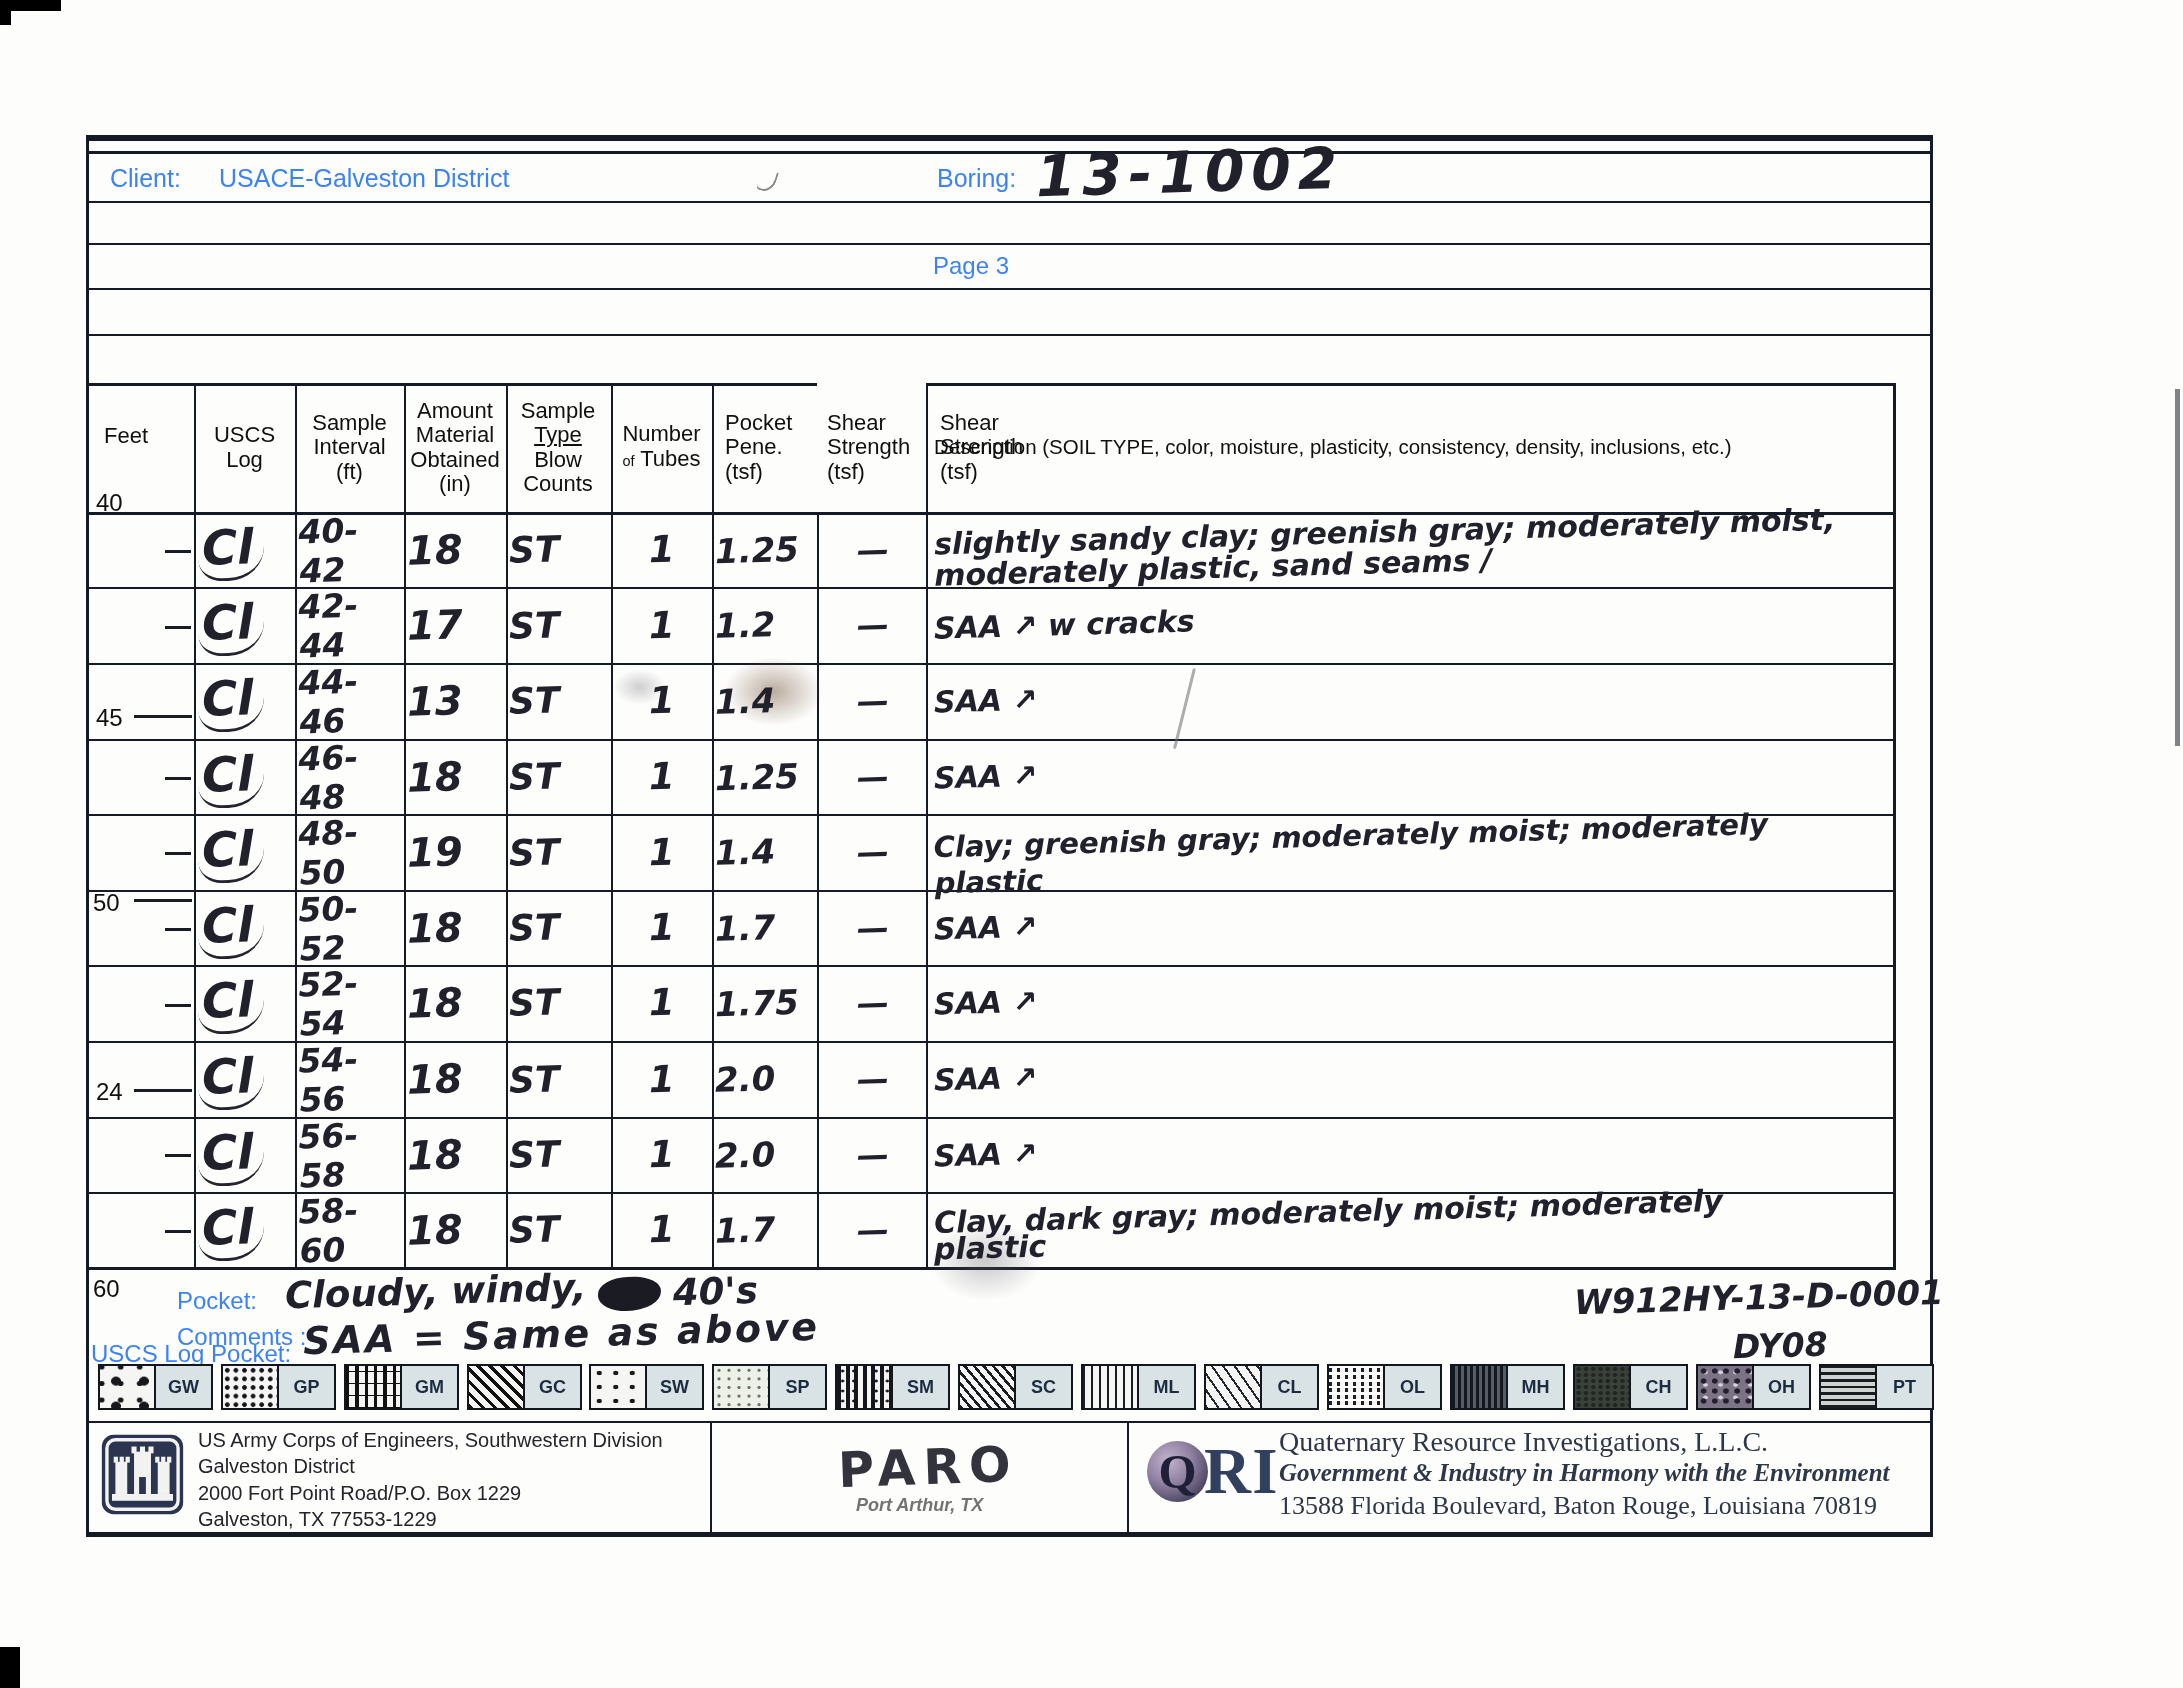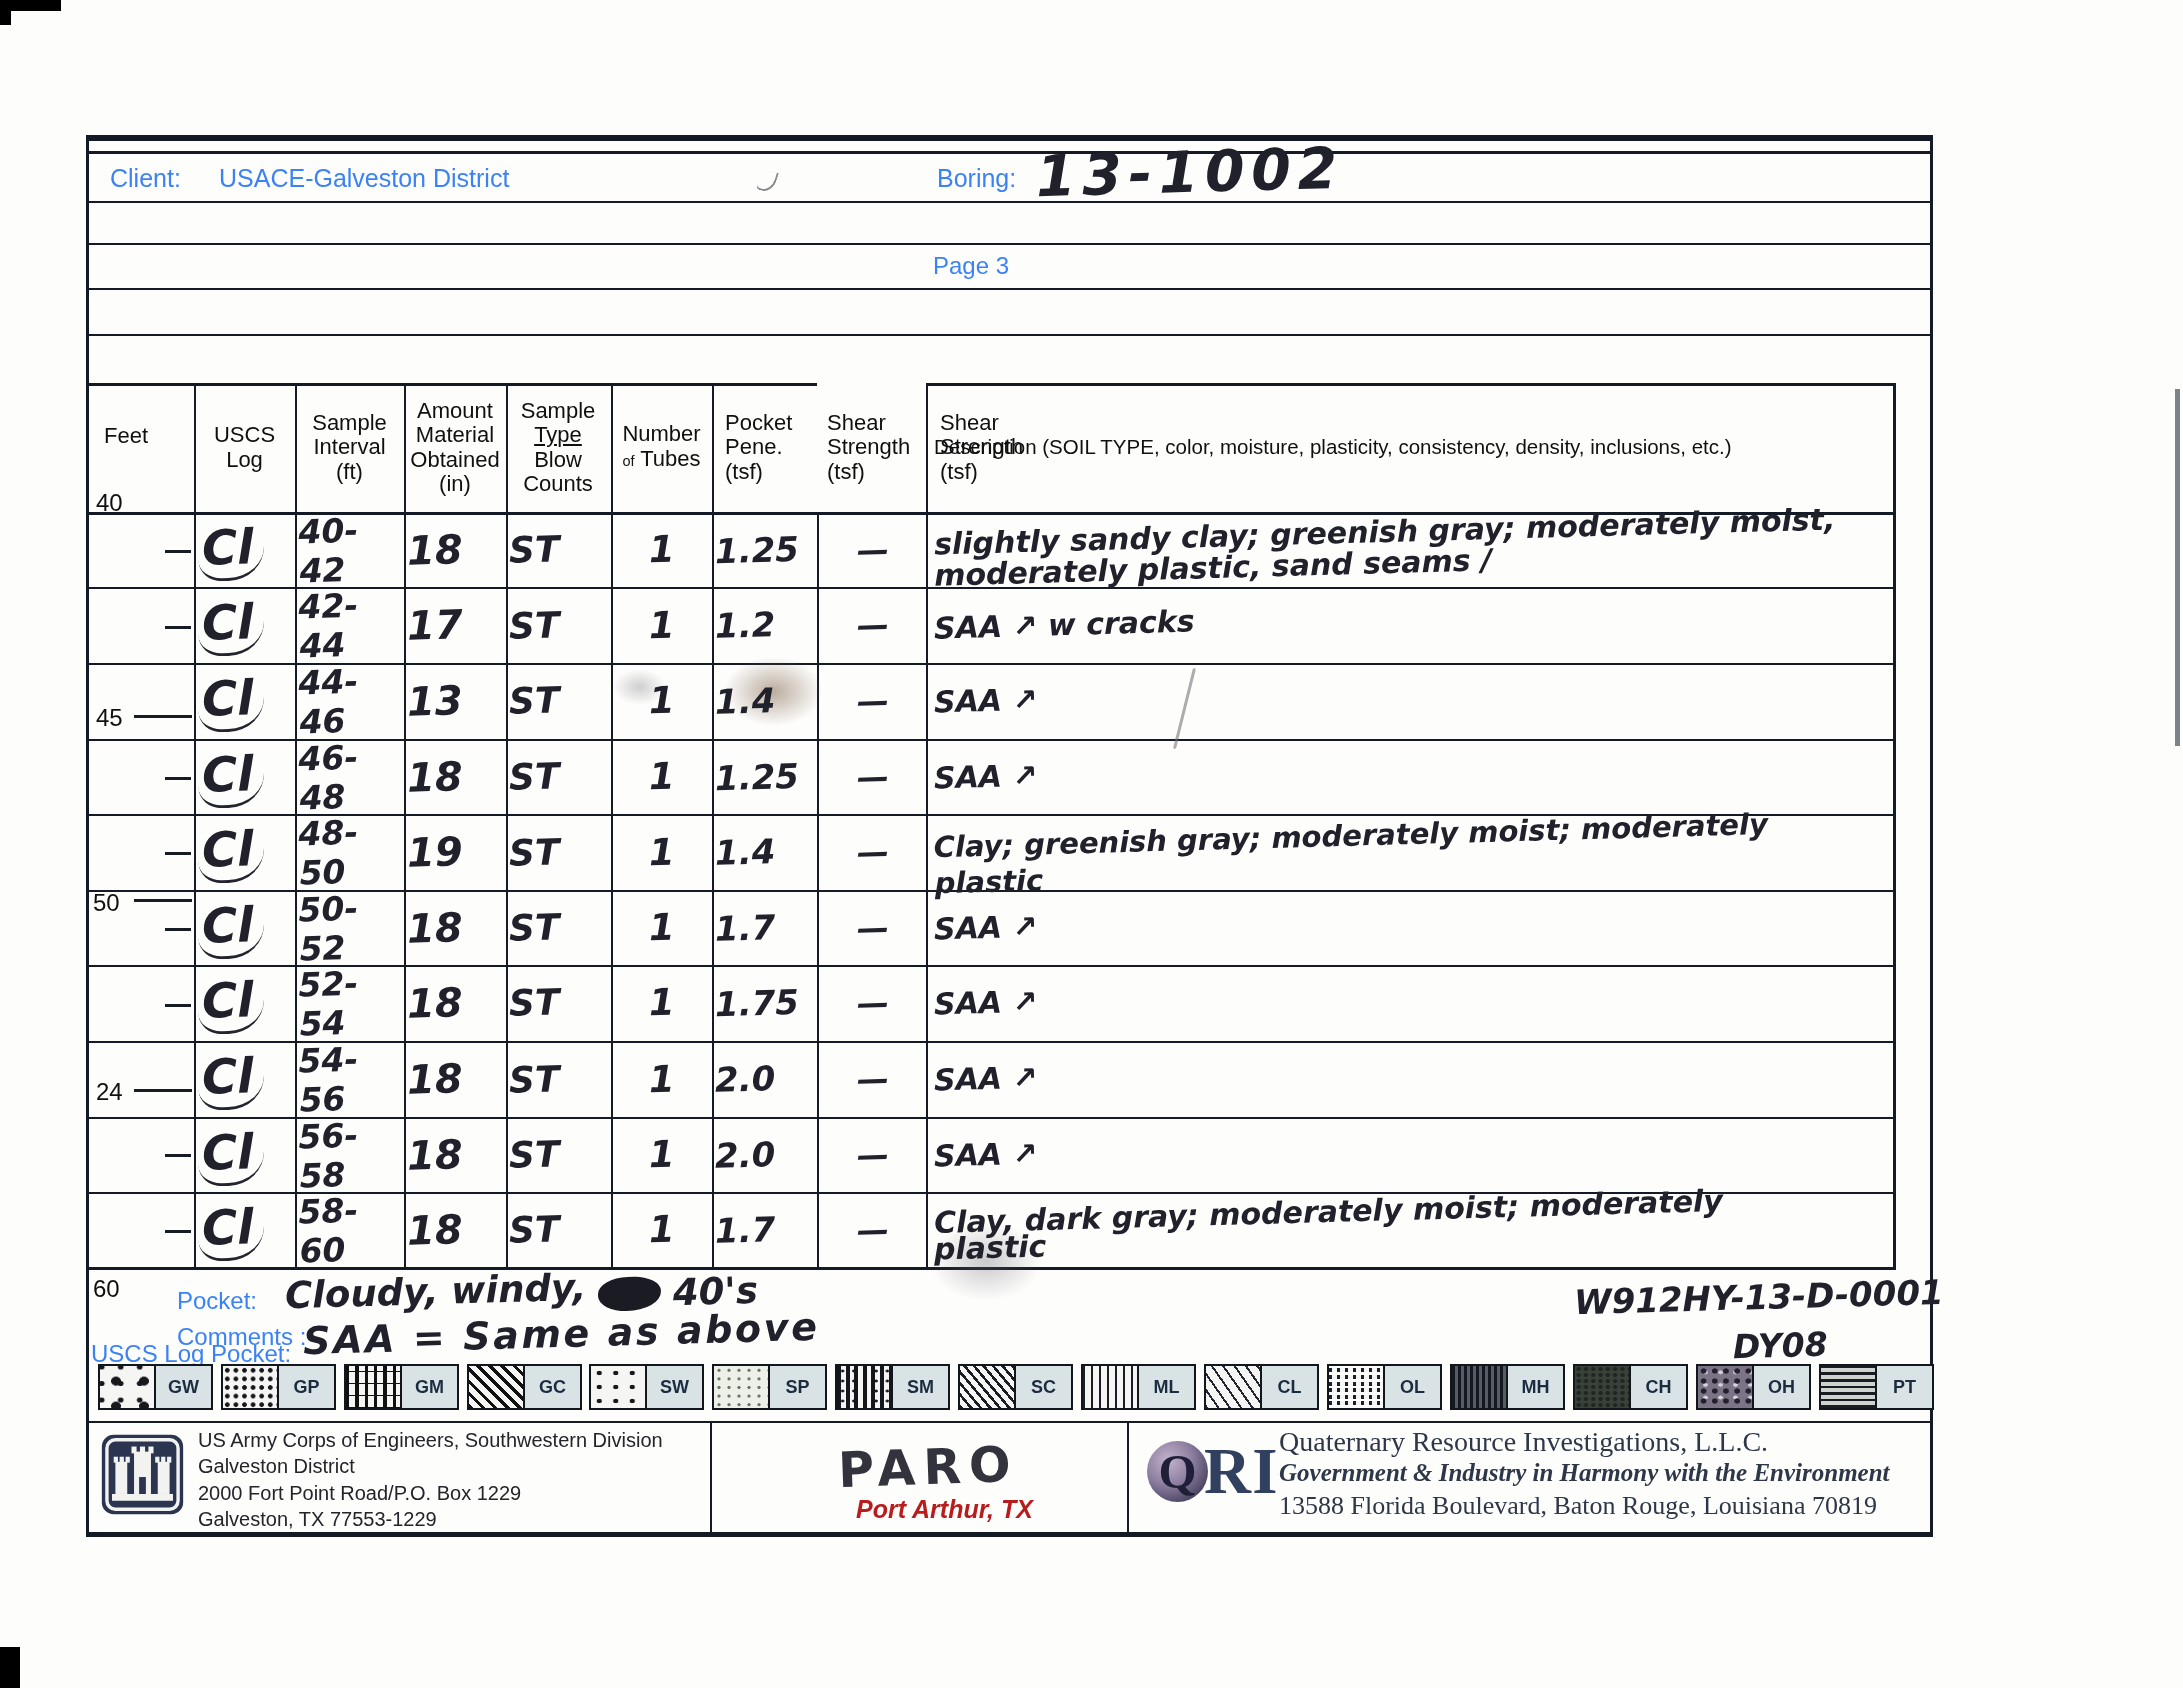--- a/index.html
+++ b/index.html
@@ -515,21 +515,21 @@
     <rect x="46" y="52" width="8" height="20" fill="#2b3550"></rect>
   </svg>
   <div class="abs printed" style="left:198px;top:1427px;font-size:20px;line-height:26.4px;color:#24242a;">
     <div>US Army Corps of Engineers, Southwestern Division</div>
     <div>Galveston District</div>
     <div>2000 Fort Point Road/P.O. Box 1229</div>
     <div>Galveston, TX  77553-1229</div>
   </div>
 
   <div class="abs" style="left:838px;top:1439px;font-size:49px;font-weight:bold;letter-spacing:8px;color:#33333d;transform:rotate(-2deg);font-family:'DejaVu Sans',sans-serif;"><span>PARO</span></div>
-  <div class="abs" style="left:856px;top:1495px;font-size:25px;font-style:italic;font-weight:bold;color:#b91c1c;"><span>Port Arthur, TX</span></div>
+  <div class="abs" style="left:856px;top:1495px;font-size:18px;font-style:italic;font-weight:bold;color:#737373;"><span>Port Arthur, TX</span></div>
 
   <div class="abs" style="left:1147px;top:1434px;display:flex;align-items:center;">
     <span class="q-ball">
         <b>Q</b>
       </span>
     <span class="serif" style="font-size:65px;font-weight:bold;color:#31405f;margin-left:-4px;letter-spacing:1.3px;">RI</span>
   </div>
   <div class="abs qri-text serif" style="left:1279px;top:1426px;font-size:28px;">Quaternary Resource Investigations, L.L.C.</div>
   <div class="abs qri-text serif" style="left:1279px;top:1459px;font-size:25px;font-style:italic;font-weight:bold;">Government &amp; Industry in Harmony with the Environment</div>
   <div class="abs qri-text serif" style="left:1279px;top:1491px;font-size:26px;">13588 Florida Boulevard, Baton Rouge, Louisiana 70819</div>

